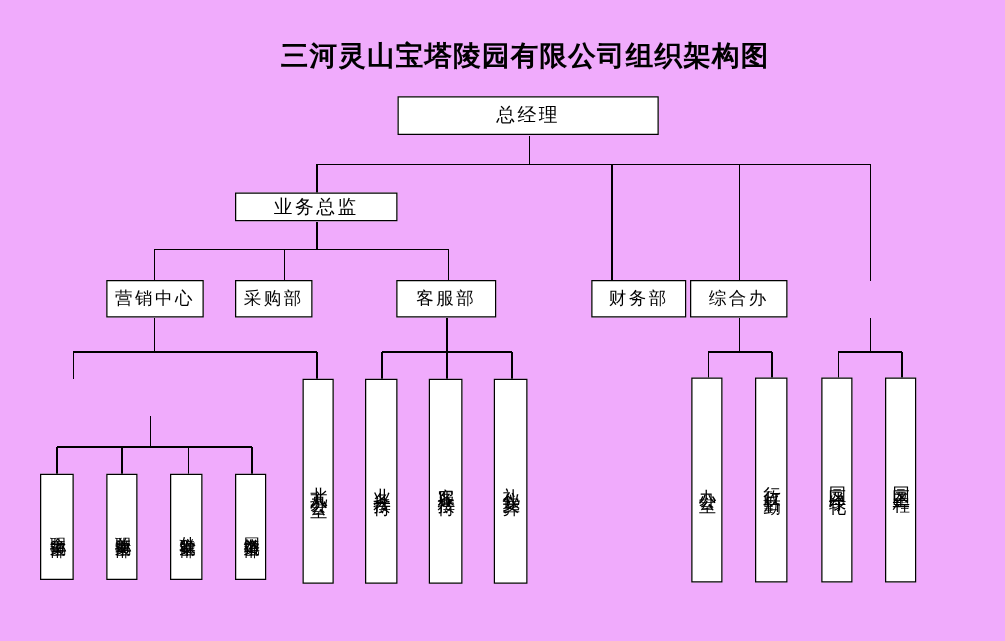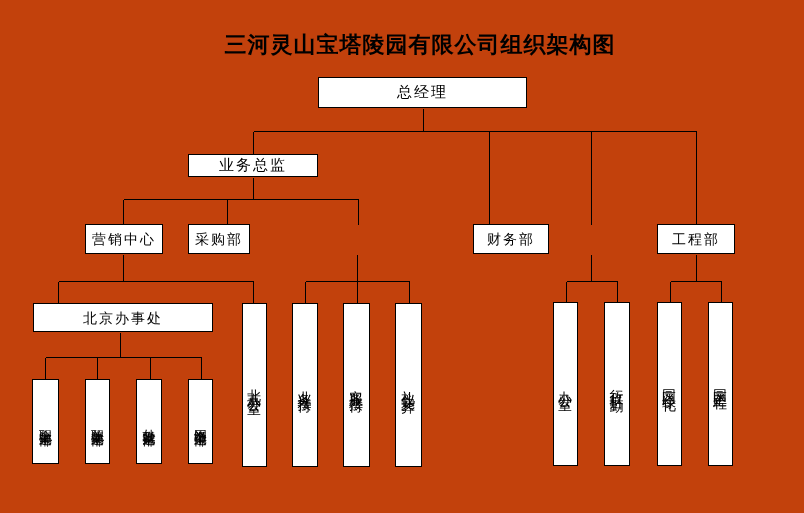--- a/index.html
+++ b/index.html
@@ -4,21 +4,21 @@
 <style>
   html, body {
     margin: 0;
     padding: 0;
     background: #ffffff;
   }
   .canvas {
     position: relative;
     width: 804px;
     height: 513px;
-    background: #c2410c;
+    background: #f0abfc;
     font-family: "DejaVu Sans", "Liberation Sans", sans-serif;
     color: #000000;
     overflow: hidden;
   }
   .chart-title {
     position: absolute;
     left: 0;
     top: 30px;
     width: 840px;
     text-align: center;
@@ -119,30 +119,30 @@
   <div class="box lg" style="left:188px;top:154px;width:130px;height:23px">
     <span>业务总监</span>
   </div>
 
   <div class="box md" style="left:85px;top:224px;width:78px;height:30px">
     <span>营销中心</span>
   </div>
   <div class="box md" style="left:188px;top:224px;width:62px;height:30px">
     <span>采购部</span>
   </div>
+  <div class="box md" style="left:317px;top:224px;width:80px;height:30px">
+    <span>客服部</span>
+  </div>
   <div class="box md" style="left:473px;top:224px;width:76px;height:30px">
     <span>财务部</span>
   </div>
-  <div class="box md" style="left:657px;top:224px;width:78px;height:30px">
-    <span>工程部</span>
+  <div class="box md" style="left:552px;top:224px;width:78px;height:30px">
+    <span>综合办</span>
   </div>
 
-  <div class="box md" style="left:33px;top:303px;width:180px;height:29px">
-    <span>北京办事处</span>
-  </div>
 
   <div class="box vbox" style="left:242px;top:303px;width:25px;height:164px">
     <span>北京办公室</span>
   </div>
   <div class="box vbox" style="left:292px;top:303px;width:26px;height:164px">
     <span>业务接待</span>
   </div>
   <div class="box vbox" style="left:343px;top:303px;width:27px;height:164px">
     <span>客服接待</span>
   </div>

